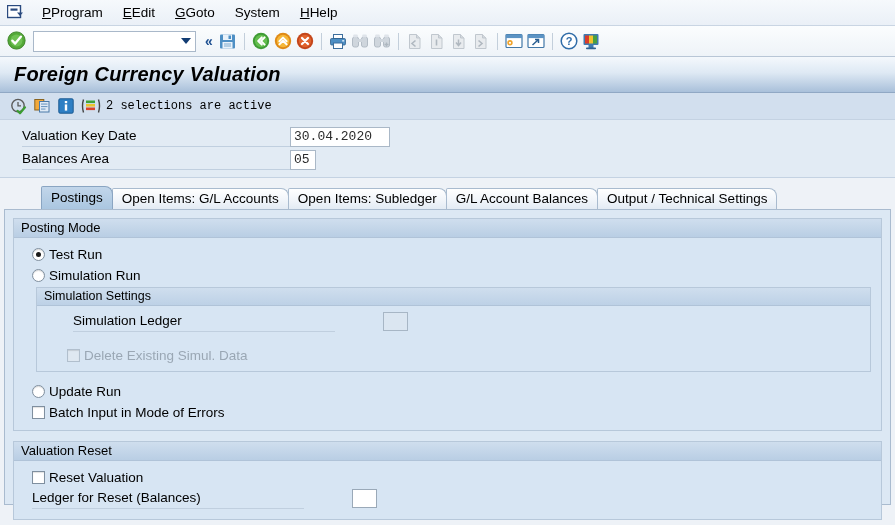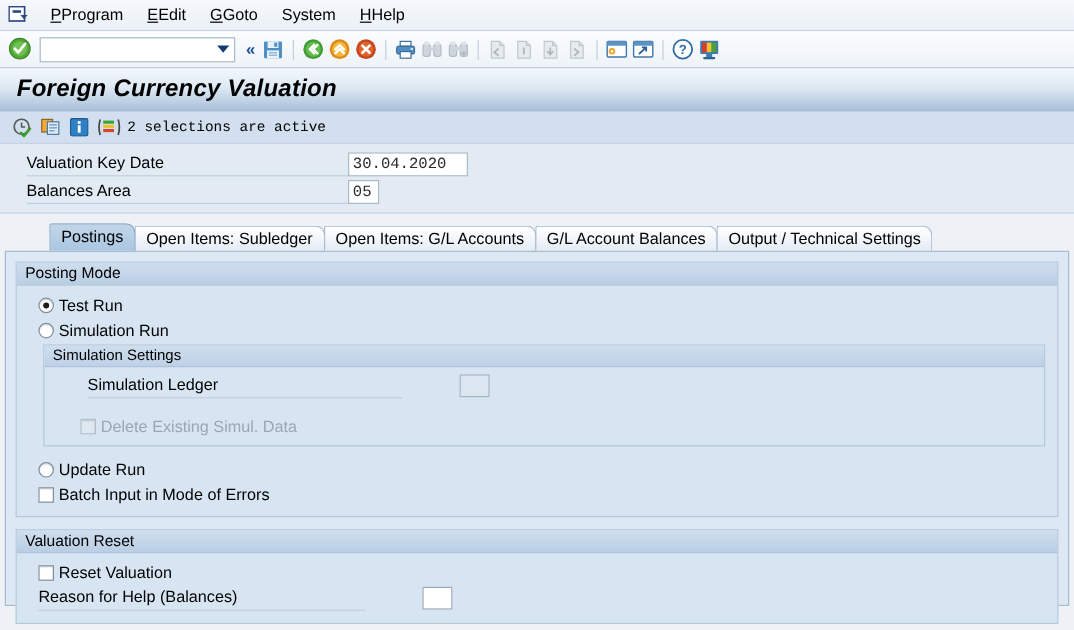--- a/index.html
+++ b/index.html
@@ -409,22 +409,22 @@
     <input class="finput date" type="text" value="30.04.2020" style="">
   </div>
   <div class="frow">
     <span class="flabel">Balances Area</span>
     <input class="finput area" type="text" value="05" style="">
   </div>
 </div>
 
 <div class="tabstrip">
   <div class="tab selected"><span>Postings</span></div>
+  <div class="tab"><span>Open Items: G/L Accounts</span></div>
   <div class="tab"><span>Open Items: Subledger</span></div>
-  <div class="tab"><span>Open Items: G/L Accounts</span></div>
   <div class="tab"><span>G/L Account Balances</span></div>
   <div class="tab"><span>Output / Technical Settings</span></div>
 </div>
 
 <div class="tabpanel">
 
   <div class="group">
     <div class="ghead">Posting Mode</div>
     <div class="gbody">
 
@@ -473,20 +473,20 @@
   <div class="group">
     <div class="ghead">Valuation Reset</div>
     <div class="gbody">
 
       <div class="ctrlrow">
         <span class="chk"></span>
         <span class="ctrl-label">Reset Valuation</span>
       </div>
 
       <div class="labelfield" style="margin-left:18px;">
-        <span class="lf-label wide">Reason for Help (Balances)</span>
+        <span class="lf-label wide">Ledger for Reset (Balances)</span>
         <span class="lf-box"></span>
       </div>
 
     </div>
   </div>
 
 </div>
 
 </body></html>

